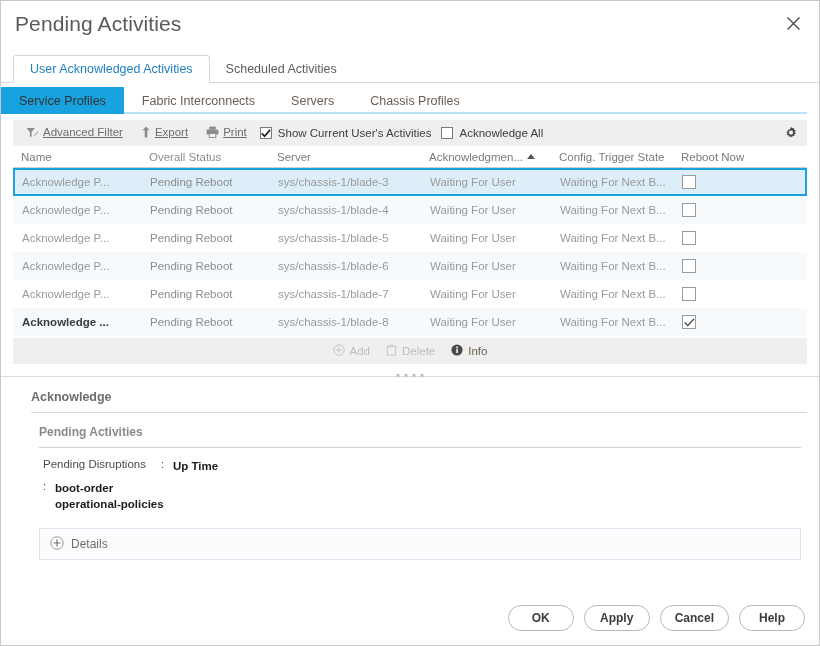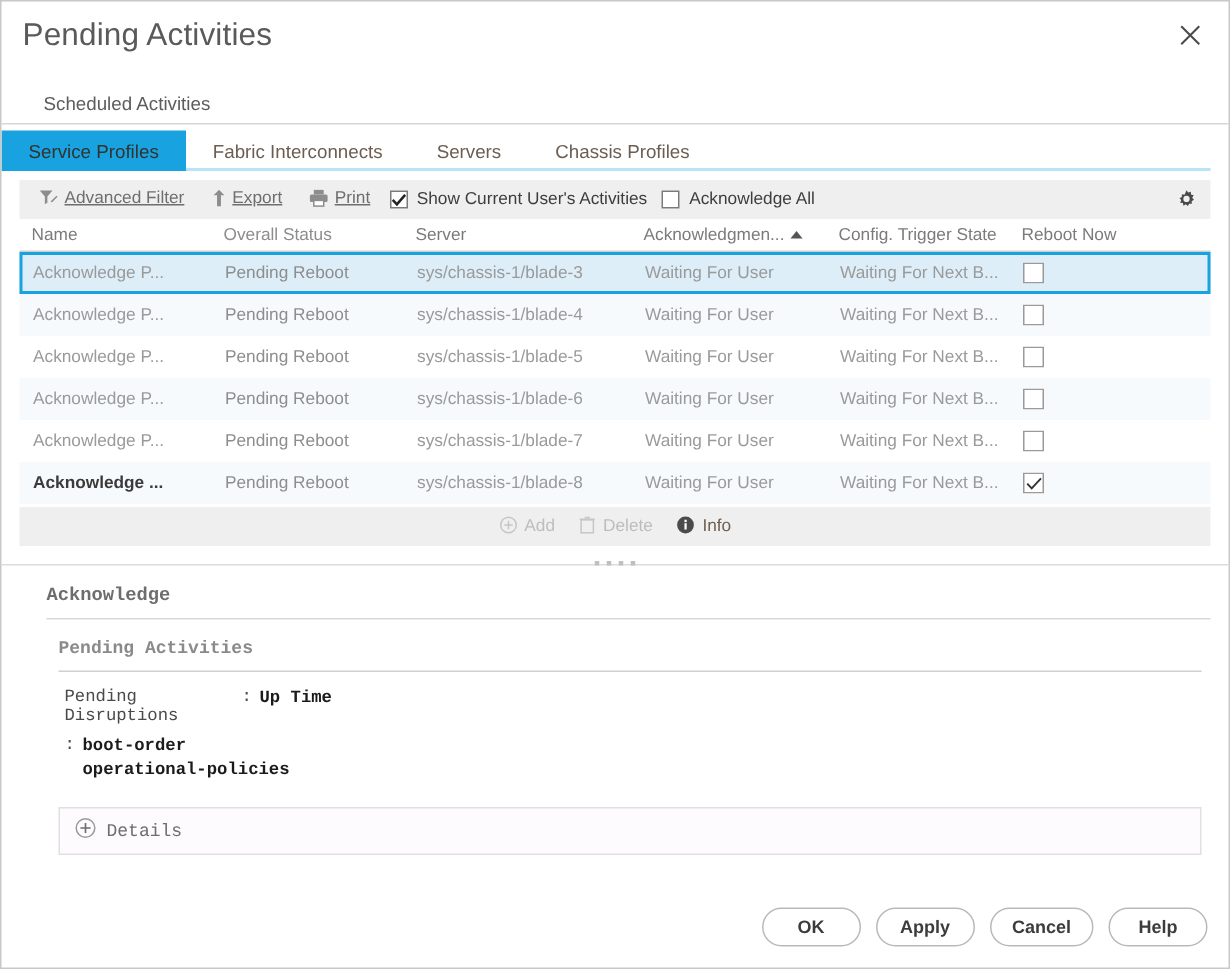--- a/index.html
+++ b/index.html
@@ -217,21 +217,21 @@
     height:1px; background:#dcdcdc;
   }
   .grip {
     position:absolute; left:50%; top:4px;
     transform: translateX(-50%);
     display:flex; gap:5px;
   }
   .grip i { width:3px; height:3px; background:#bfbfbf; display:block; }
 
   
-  .details-panel { padding: 0 12px; font-family: Liberation Mono, monospace; }
+  .details-panel { padding: 0 12px; }
   .dp-title {
     font-size: 12.5px; font-weight: bold;
     color: #6d6d6d;
     padding: 6px 0 8px 18px;
   }
   .dp-card {
     border: 1px solid #d8d8d8;
     border-left: none; border-right: none;
     padding: 10px 0 0 0;
     margin-left: 18px;
@@ -292,20 +292,23 @@
   <div class="titlebar">
     <div class="title-text">Pending Activities</div>
     <div class="close-btn">
       <svg width="17" height="17" viewBox="0 0 17 17">
         <path d="M2.5 2.5 L14.5 14.5 M14.5 2.5 L2.5 14.5" stroke="#4a4a4a" stroke-width="1.4" fill="none"></path>
       </svg>
     </div>
   </div>
 
   <div class="outer-tabs">
+    <div class="otab active">
+      <span>User Acknowledged Activities</span>
+    </div>
     <div class="otab">
       <span>Scheduled Activities</span>
     </div>
   </div>
 
   <div class="inner-tabs">
     <div class="itab active">
       <span>Service Profiles</span>
     </div>
     <div class="itab">

